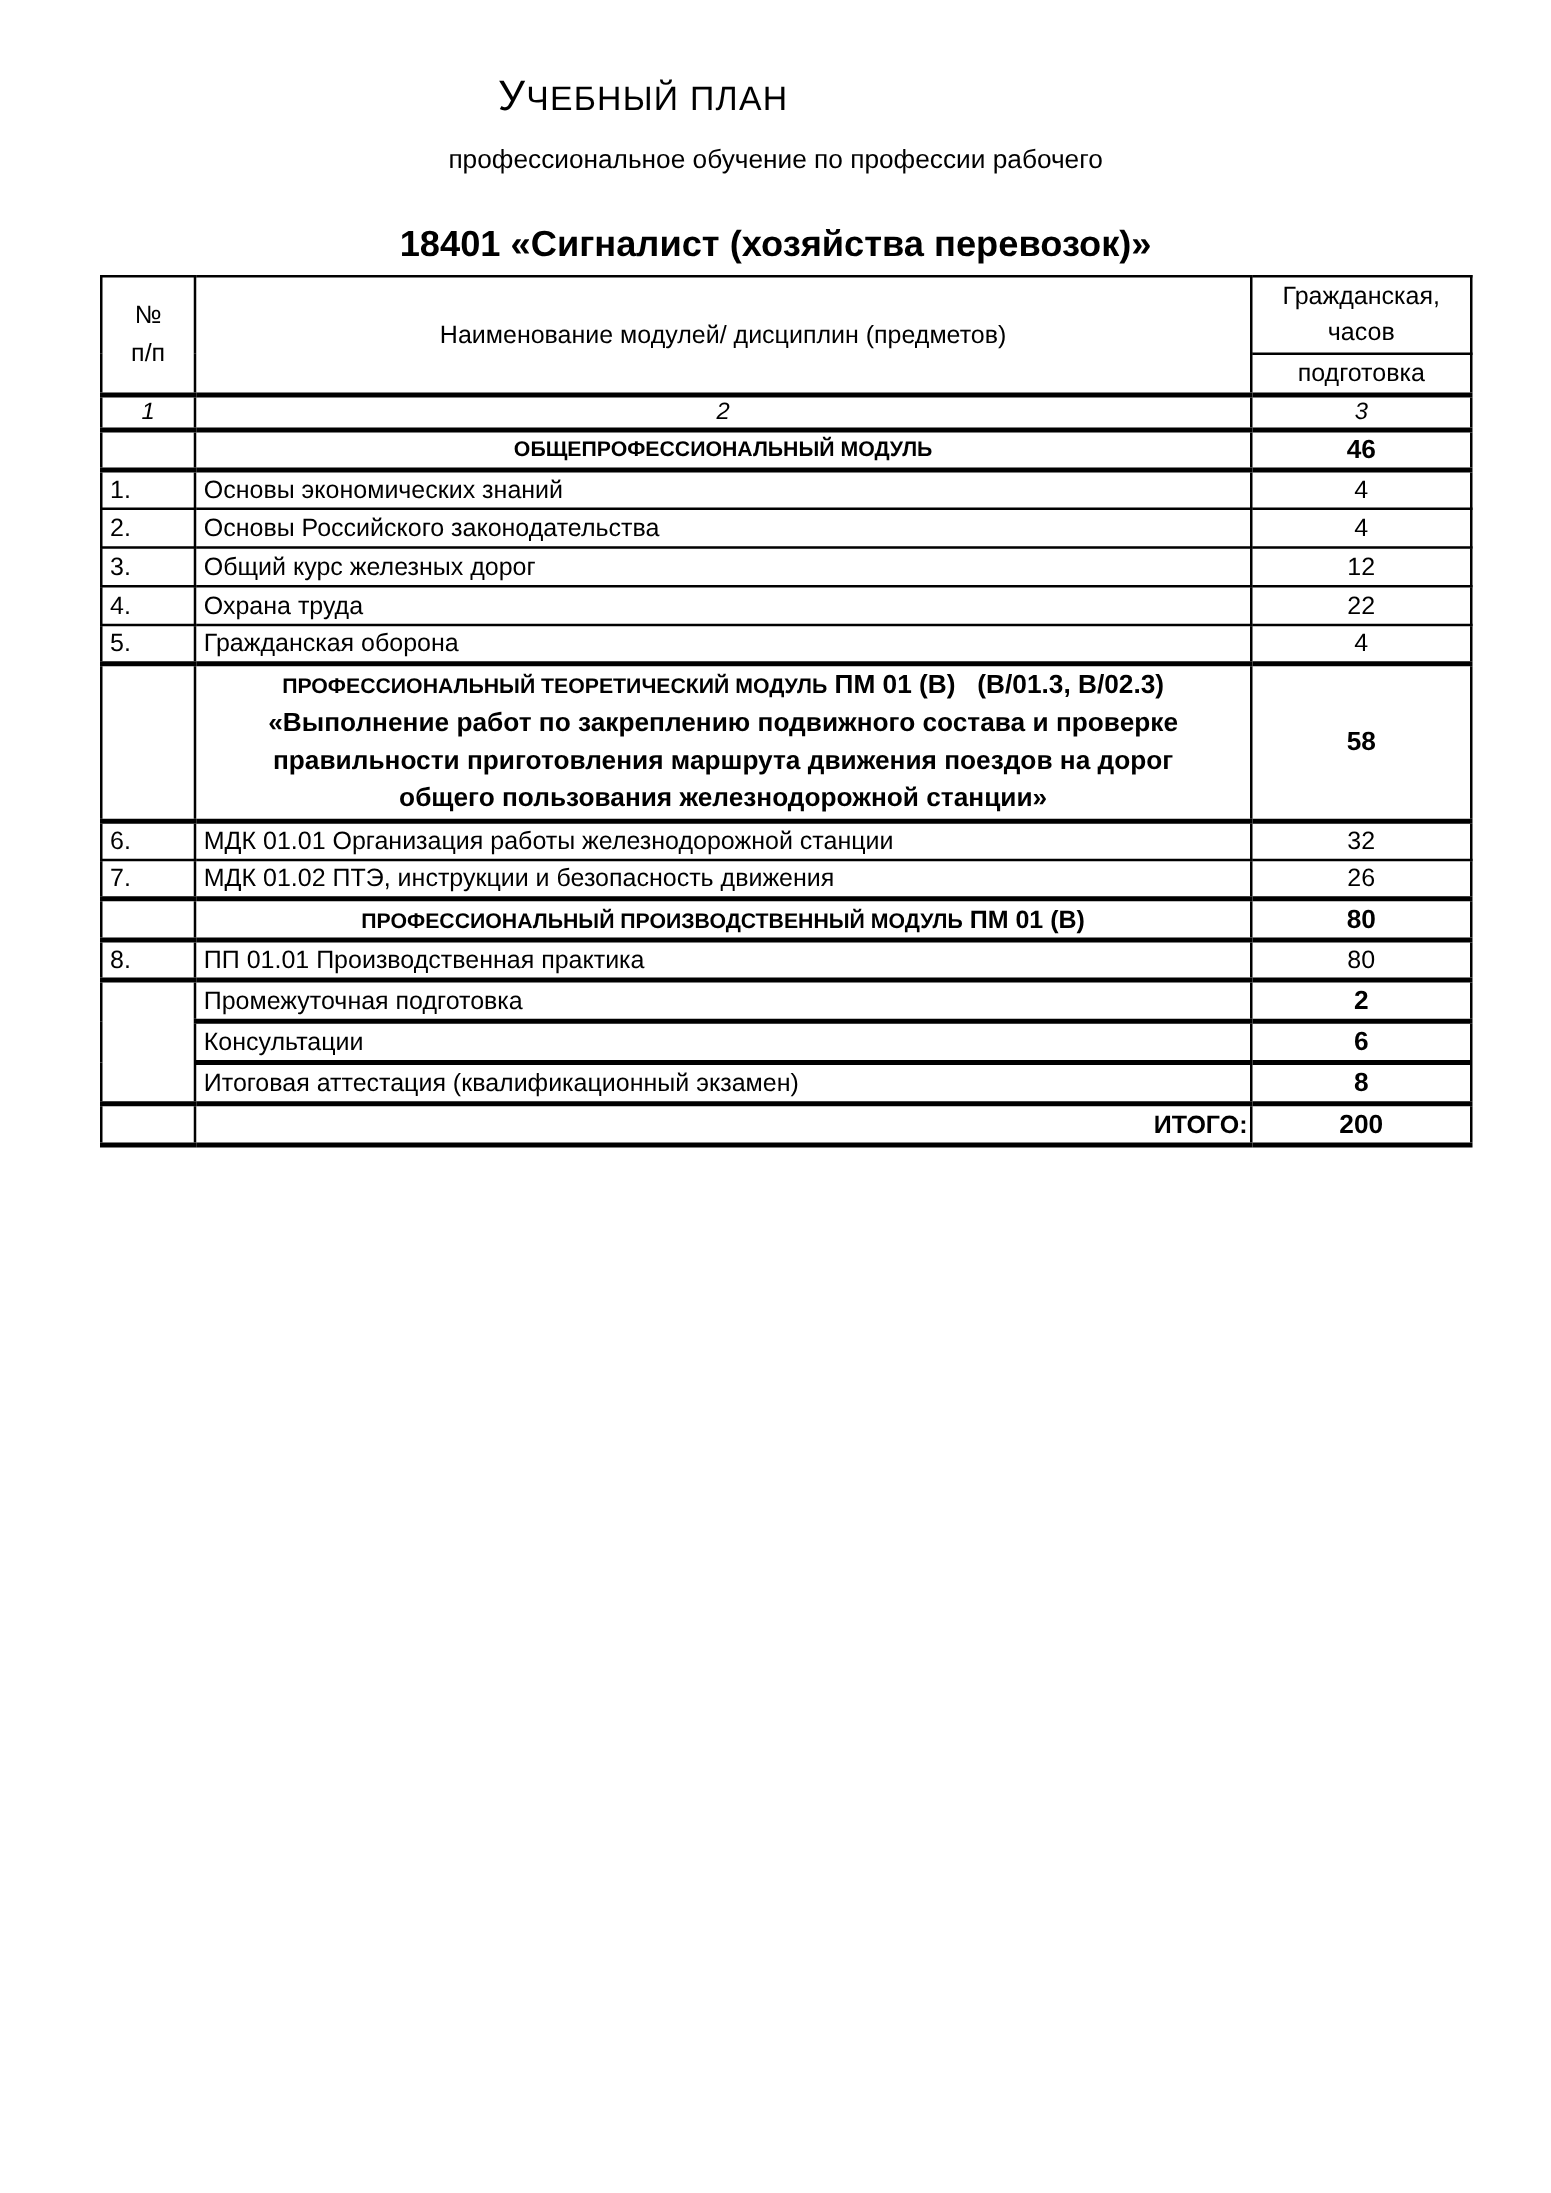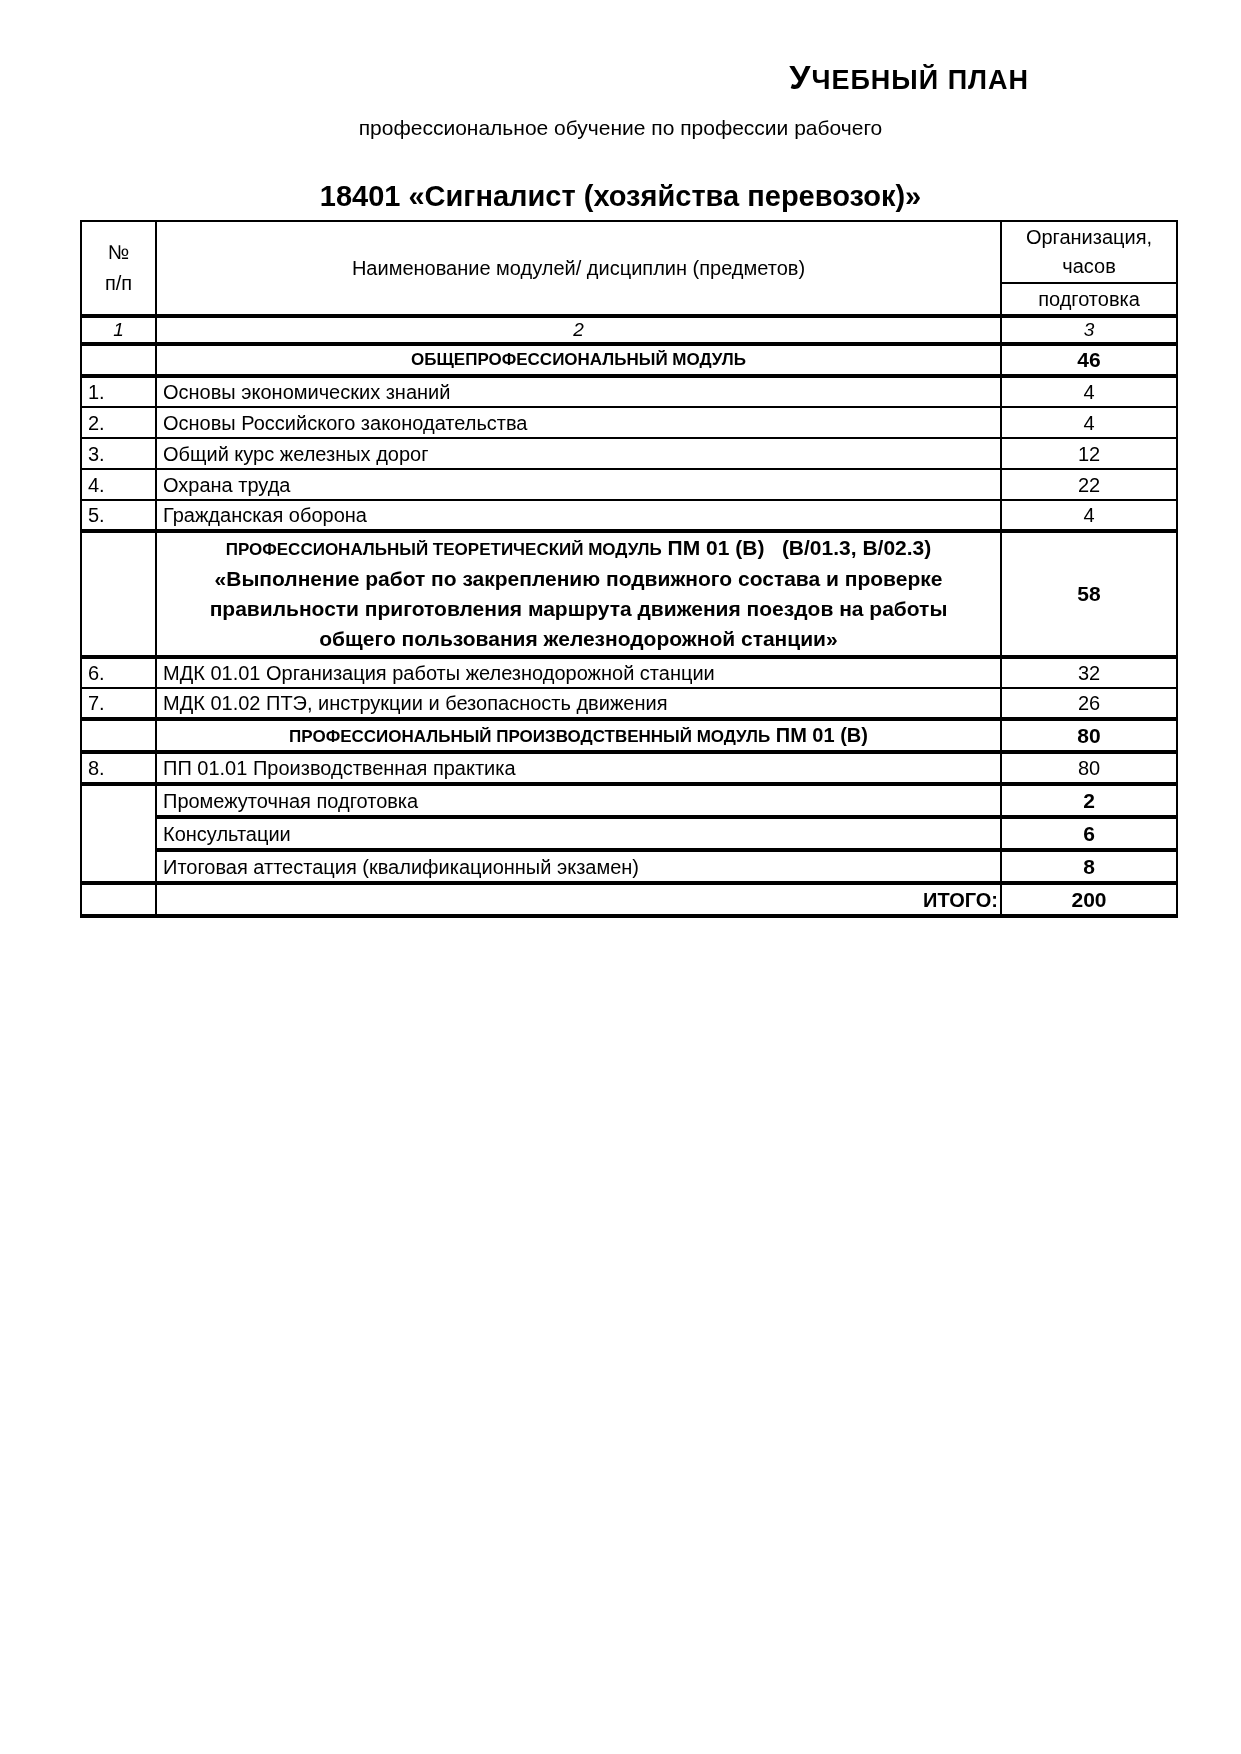--- a/index.html
+++ b/index.html
@@ -1,22 +1,22 @@
 <!DOCTYPE html>
 <html><head>
   <meta charset="utf-8">
   <style>
     html, body { margin: 0; padding: 0; background: #ffffff; }
     body {
       width: 1241px; height: 1754px; position: relative; overflow: hidden;
       font-family: "Liberation Sans", "DejaVu Sans", sans-serif; color: #000;
     }
     .title {
-      position: absolute; left: 0; width: 1029px; top: 58px; text-align: right;
-      font-weight: bold; font-size: 34px; letter-spacing: 1px;
+      position: absolute; left: 0; width: 1029px; top: 58px; text-align: center;
+      font-weight: normal; font-size: 34px; letter-spacing: 1px;
     }
     .title .small { font-size: 27px; }
     .subtitle {
       position: absolute; left: 0; width: 1241px; top: 116px; text-align: center;
       font-size: 21px;
     }
     .profession {
       position: absolute; left: 0; width: 1241px; top: 180px; text-align: center;
       font-weight: bold; font-size: 29px;
     }
@@ -53,21 +53,21 @@
 <table class="plan">
   <colgroup>
     <col style="width:75px">
     <col style="width:845px">
     <col style="width:176px">
   </colgroup>
   <tbody>
       <tr style="height:62px">
     <td rowspan="2" class="c" style="line-height:1.55"><span style="display:inline-block;width:40px">№ п/п</span></td>
     <td rowspan="2" class="c">Наименование модулей/ дисциплин (предметов)</td>
-    <td class="c" style="line-height:1.45"><span>Организация,</span><br><span>часов</span></td>
+    <td class="c" style="line-height:1.45"><span>Гражданская,</span><br><span>часов</span></td>
   </tr>
   <tr style="height:33px">
     <td class="c">подготовка</td>
   </tr>
   <tr style="height:28px" class="thick-top">
     <td class="c i">1</td>
     <td class="c i">2</td>
     <td class="c i">3</td>
   </tr>
 
@@ -100,21 +100,21 @@
     <td>5.</td>
     <td>Гражданская оборона</td>
     <td class="c">4</td>
   </tr>
 
   <tr style="height:126px" class="thick-top">
     <td></td>
     <td class="c">
       <div class="modtitle"><span class="caps">ПРОФЕССИОНАЛЬНЫЙ ТЕОРЕТИЧЕСКИЙ МОДУЛЬ</span> <span style="white-space:pre">ПМ 01 (В)   (В/01.3, В/02.3)</span></div>
       <div class="modtitle">«Выполнение работ по закреплению подвижного состава и проверке</div>
-      <div class="modtitle">правильности приготовления маршрута движения поездов на работы</div>
+      <div class="modtitle">правильности приготовления маршрута движения поездов на дорог</div>
       <div class="modtitle">общего пользования железнодорожной станции»</div>
     </td>
     <td class="c num-b">58</td>
   </tr>
   <tr style="height:31px" class="thick-top">
     <td>6.</td>
     <td>МДК 01.01 Организация работы железнодорожной станции</td>
     <td class="c">32</td>
   </tr>
   <tr style="height:31px">

